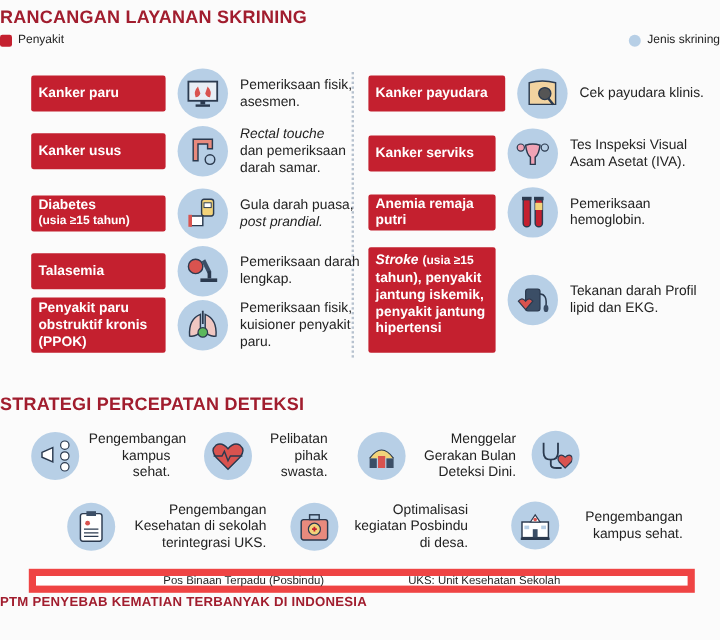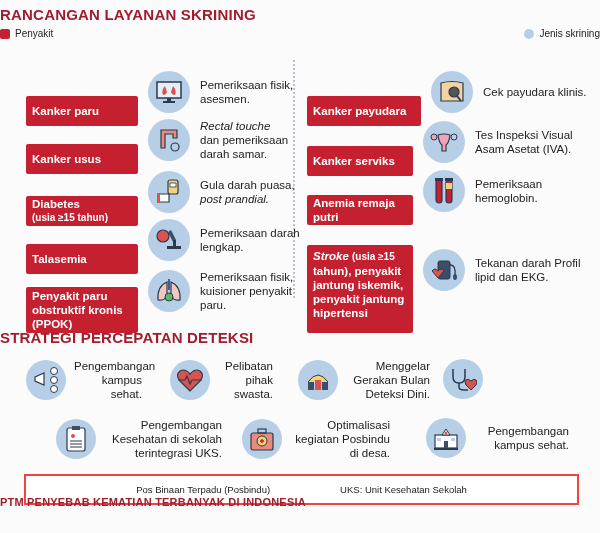--- a/index.html
+++ b/index.html
@@ -15,31 +15,31 @@
   .legend .li { display: flex; align-items: center; gap: 5px; }
   .sw-red { width: 10px; height: 10px; background: #c4202f; border-radius: 2px; }
   .sw-blue { width: 10px; height: 10px; background: #b7cfe6; border-radius: 50%; }
 
   .col { position: absolute; top: 52px; }
   .col-left { left: 26px; }
   .col-right { left: 307px; }
   .divider { position: absolute; left: 293px; top: 60px; height: 238px; border-left: 2px dotted #b7c2cf; }
 
   .row { position: absolute; left: 0; display: flex; align-items: center; }
-  .dbox { width: 112px; background: #c4202f; color: #fff; font-weight: bold; font-size: 11.5px; line-height: 14px; padding: 4px 6px; border-radius: 2px; display: flex; align-items: center; margin-top: 39px; }
+  .dbox { width: 112px; background: #c4202f; color: #fff; font-weight: bold; font-size: 11.5px; line-height: 14px; padding: 4px 6px; border-radius: 2px; display: flex; align-items: center; }
   .dbox .sub { font-size: 10px; }
   .icon { width: 42px; height: 42px; border-radius: 50%; background: #b7cfe6; margin-left: 10px; margin-right: 10px; display: flex; align-items: center; justify-content: center; flex-shrink: 0; }
   .desc { font-size: 11.5px; line-height: 14px; color: #222; width: 118px; }
   .desc i { font-style: italic; }
 
   .strat { position: absolute; display: flex; align-items: center; }
   .strat .icon { margin-left: 0; margin-right: 8px; width: 40px; height: 40px; }
   .strat .stxt { font-size: 11.5px; line-height: 14px; color: #222; text-align: right; }
 
-  .footnote { position: absolute; left: 24px; top: 474px; width: 555px; height: 31px; border: 2px solid #ef4444; background: #fff; display: flex; justify-content: center; align-items: center; gap: 70px; font-size: 9.5px; color: #222; }
+  .footnote { position: absolute; left: 24px; top: 474px; width: 555px; height: 20px; border: 6px solid #ef4444; background: #fff; display: flex; justify-content: center; align-items: center; gap: 70px; font-size: 9.5px; color: #222; }
 </style>
 </head>
 <body>
 
 <div class="title t1">RANCANGAN LAYANAN SKRINING</div>
 <div class="legend">
   <div class="li">
       <span class="sw-red"></span>
       <span>Penyakit</span>
     </div>

